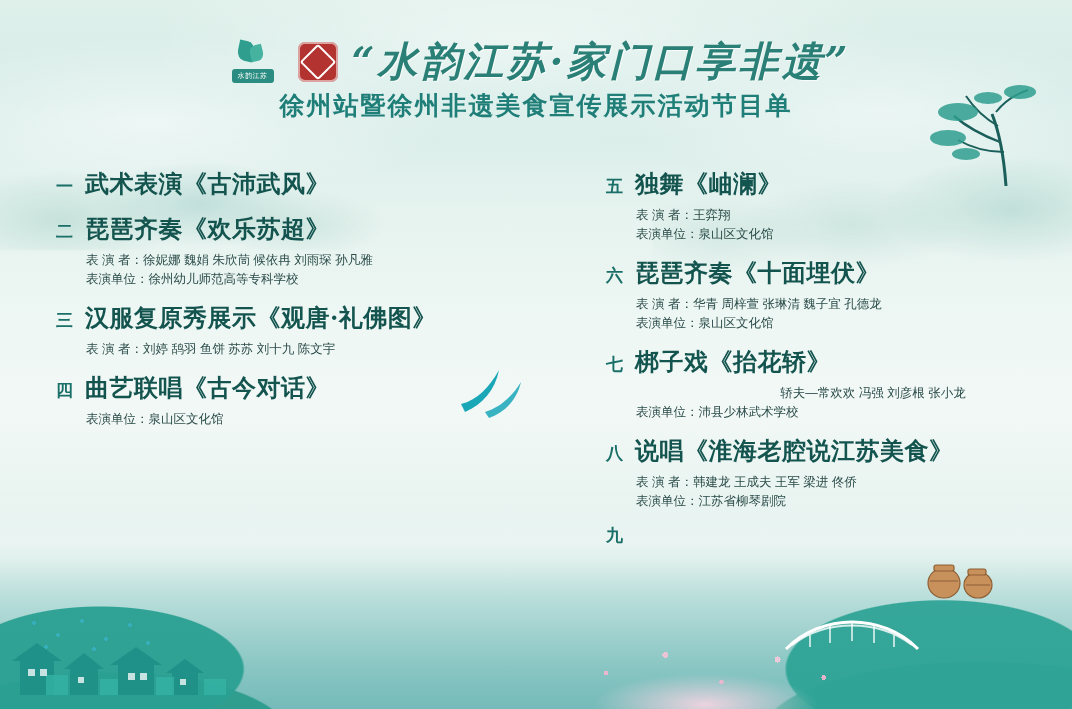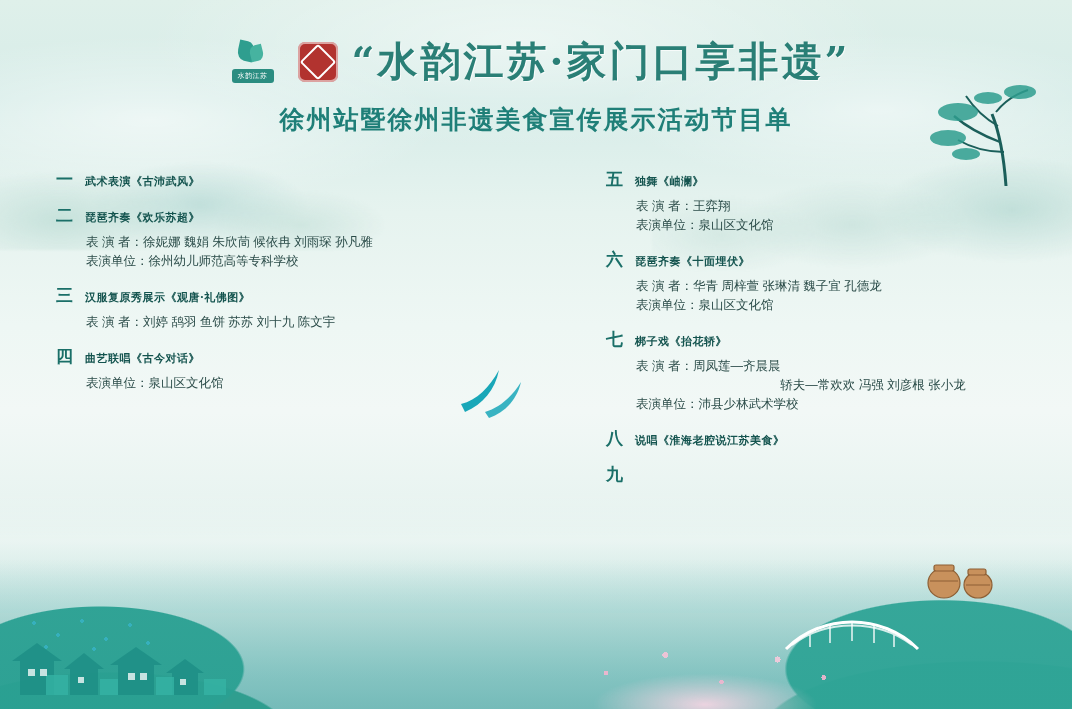--- a/index.html
+++ b/index.html
@@ -152,27 +152,27 @@
   .seal .inner {
     width: 22px; height: 22px;
     border: 2px solid #fff;
     border-radius: 3px;
     transform: rotate(45deg);
   }
   .main-title {
     font-family: "DejaVu Serif", "Liberation Serif", serif;
     font-size: 40px;
     font-weight: 700;
+    font-style: italic;
     color: #2a7f76;
     letter-spacing: 3px;
     text-shadow: 1px 1px 0 rgba(255,255,255,.7);
     white-space: nowrap;
   }
   .sub-title {
-    margin-top: 14px;
     font-family: "DejaVu Serif", "Liberation Serif", serif;
     font-size: 25px;
     font-weight: 700;
     color: #1f7f78;
     letter-spacing: 2px;
     white-space: nowrap;
   }
 
   
   .tree {
@@ -209,21 +209,21 @@
   }
   .item-num {
     font-family: "DejaVu Serif", "Liberation Serif", serif;
     font-size: 17px;
     font-weight: 700;
     color: #1a6f68;
     min-width: 16px;
   }
   .item-title {
     font-family: "DejaVu Serif", "Liberation Serif", serif;
-    font-size: 11px;
+    font-size: 24px;
     font-weight: 700;
     color: #14544f;
     letter-spacing: .5px;
   }
   .lines { padding-left: 30px; }
   .line {
     font-size: 12.5px;
     color: #2b4c49;
     line-height: 19px;
     white-space: nowrap;
@@ -387,30 +387,33 @@
           <div class="line">表演单位：泉山区文化馆</div>
         </div>
       </div>
 
       <div class="item">
         <div class="item-head">
           <span class="item-num">七</span>
           <span class="item-title">梆子戏《抬花轿》</span>
         </div>
         <div class="lines">
-          <div class="line">表 演 者：周凤莲—齐晨晨</div>
           <div class="line indent">轿夫—常欢欢 冯强 刘彦根 张小龙</div>
           <div class="line">表演单位：沛县少林武术学校</div>
         </div>
       </div>
 
       <div class="item">
         <div class="item-head">
           <span class="item-num">八</span>
           <span class="item-title">说唱《淮海老腔说江苏美食》</span>
+        </div>
+        <div class="lines">
+          <div class="line">表 演 者：韩建龙 王成夫 王军 梁进 佟侨</div>
+          <div class="line">表演单位：江苏省柳琴剧院</div>
         </div>
       </div>
 
       <div class="item">
         <div class="item-head">
           <span class="item-num">九</span>
         </div>
       </div>
 
     </div>

